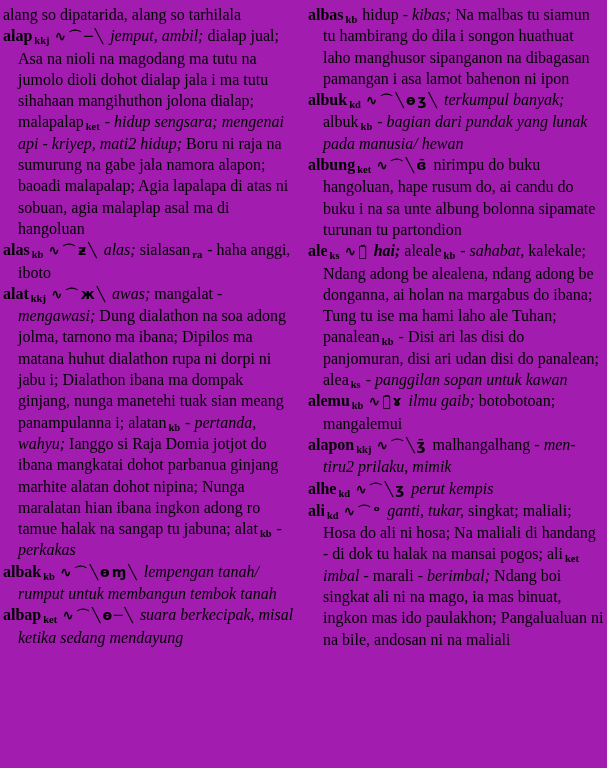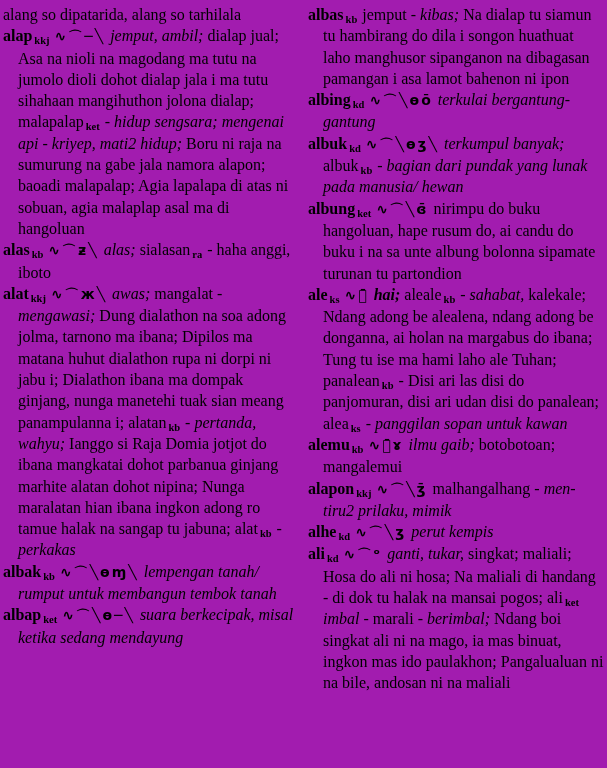--- a/index.html
+++ b/index.html
@@ -34,22 +34,21 @@
 <div class="page">
   <div class="col" id="col-0">
       <p class="cont">alang so dipatarida, alang so tarhilala</p>
       <p class="entry"><b class="hw">alap</b><sub class="pos">kkj</sub><span class="scr">∿⌒─╲</span><span class="i">jemput, ambil;</span><span class="n"> dialap jual; Asa na nioli na magodang ma tutu na jumolo dioli dohot dialap jala i ma tutu sihahaan mangihuthon jolona dialap; malapalap</span><sub class="pos">ket</sub><span class="n"> - </span><span class="i">hidup sengsara; mengenai api - kriyep, mati2 hidup;</span><span class="n"> Boru ni raja na sumurung na gabe jala namora alapon; baoadi malapalap; Agia lapalapa di atas ni sobuan, agia malaplap asal ma di hangoluan</span></p>
       <p class="entry"><b class="hw">alas</b><sub class="pos">kb</sub><span class="scr">∿⌒ƶ╲</span><span class="i">alas;</span><span class="n"> sialasan</span><sub class="pos">ra</sub><span class="n"> - haha anggi, iboto</span></p>
       <p class="entry"><b class="hw">alat</b><sub class="pos">kkj</sub><span class="scr">∿⌒ж╲</span><span class="i">awas;</span><span class="n"> mangalat - </span><span class="i">mengawasi;</span><span class="n"> Dung dialathon na soa adong jolma, tarnono ma ibana; Dipilos ma matana huhut dialathon rupa ni dorpi ni jabu i; Dialathon ibana ma dompak ginjang, nunga manetehi tuak sian meang panampulanna i; alatan</span><sub class="pos">kb</sub><span class="n"> - </span><span class="i">pertanda, wahyu;</span><span class="n"> Ianggo si Raja Domia jotjot do ibana mangkatai dohot parbanua ginjang marhite alatan dohot nipina; Nunga maralatan hian ibana ingkon adong ro tamue halak na sangap tu jabuna; alat</span><sub class="pos">kb</sub><span class="n"> - </span><span class="i">perkakas</span></p>
       <p class="entry"><b class="hw">albak</b><sub class="pos">kb</sub><span class="scr">∿⌒╲ɵɱ╲</span><span class="i">lempengan tanah/ rumput untuk membangun tembok tanah</span></p>
       <p class="entry"><b class="hw">albap</b><sub class="pos">ket</sub><span class="scr">∿⌒╲ɵ─╲</span><span class="i">suara berkecipak, misal ketika sedang mendayung</span></p>
     </div>
   <div class="col" id="col-1">
-      <p class="entry"><b class="hw">albas</b><sub class="pos">kb</sub>  <span class="n">jemput - </span><span class="i">kibas;</span><span class="n"> Na dialap tu siamun tu hambirang do dila i songon huathuat laho manghusor sipanganon na dibagasan pamangan i asa lamot bahenon ni ipon</span></p>
-      <p class="entry"><b class="hw">albing</b><sub class="pos">kd</sub><span class="scr">∿⌒╲ɵō</span><span class="i">terkulai bergantung-gantung</span></p>
+      <p class="entry"><b class="hw">albas</b><sub class="pos">kb</sub>  <span class="n">hidup - </span><span class="i">kibas;</span><span class="n"> Na malbas tu siamun tu hambirang do dila i songon huathuat laho manghusor sipanganon na dibagasan pamangan i asa lamot bahenon ni ipon</span></p>
       <p class="entry"><b class="hw">albuk</b><sub class="pos">kd</sub><span class="scr">∿⌒╲ɵʒ╲</span><span class="i">terkumpul banyak;</span><span class="n"> albuk</span><sub class="pos">kb</sub><span class="n"> - </span><span class="i">bagian dari pundak yang lunak pada manusia/ hewan</span></p>
       <p class="entry"><b class="hw">albung</b><sub class="pos">ket</sub><span class="scr">∿⌒╲ɞ̄</span><span class="n">nirimpu do buku hangoluan, hape rusum do, ai candu do buku i na sa unte albung bolonna sipamate turunan tu partondion</span></p>
       <p class="entry"><b class="hw">ale</b><sub class="pos">ks</sub><span class="scr">∿⌒̄</span><span class="bi">hai;</span><span class="n"> aleale</span><sub class="pos">kb</sub><span class="n"> - </span><span class="i">sahabat,</span><span class="n"> kalekale; Ndang adong be alealena, ndang adong be donganna, ai holan na margabus do ibana; Tung tu ise ma hami laho ale Tuhan; panalean</span><sub class="pos">kb</sub><span class="n"> - Disi ari las disi do panjomuran, disi ari udan disi do panalean; alea</span><sub class="pos">ks</sub><span class="n"> - </span><span class="i">panggilan sopan untuk kawan</span></p>
       <p class="entry"><b class="hw">alemu</b><sub class="pos">kb</sub><span class="scr">∿⌒̄ɤ</span><span class="i">ilmu gaib;</span><span class="n"> botobotoan; mangalemui</span></p>
       <p class="entry"><b class="hw">alapon</b><sub class="pos">kkj</sub><span class="scr">∿⌒╲ʒ̄</span><span class="n">malhangalhang - </span><span class="i">men-tiru2 prilaku, mimik</span></p>
       <p class="entry"><b class="hw">alhe</b><sub class="pos">kd</sub><span class="scr">∿⌒╲ʒ</span><span class="i">perut kempis</span></p>
       <p class="entry"><b class="hw">ali</b><sub class="pos">kd</sub><span class="scr">∿⌒ᵒ</span><span class="i">ganti, tukar,</span><span class="n"> singkat; maliali; Hosa do ali ni hosa; Na maliali di handang - di dok tu halak na mansai pogos; ali</span><sub class="pos">ket</sub><span class="n"> </span><span class="i">imbal</span><span class="n"> - marali - </span><span class="i">berimbal;</span><span class="n"> Ndang boi singkat ali ni na mago, ia mas binuat, ingkon mas ido paulakhon; Pangalualuan ni na bile, andosan ni na maliali</span></p>
     </div>
 </div>
 

